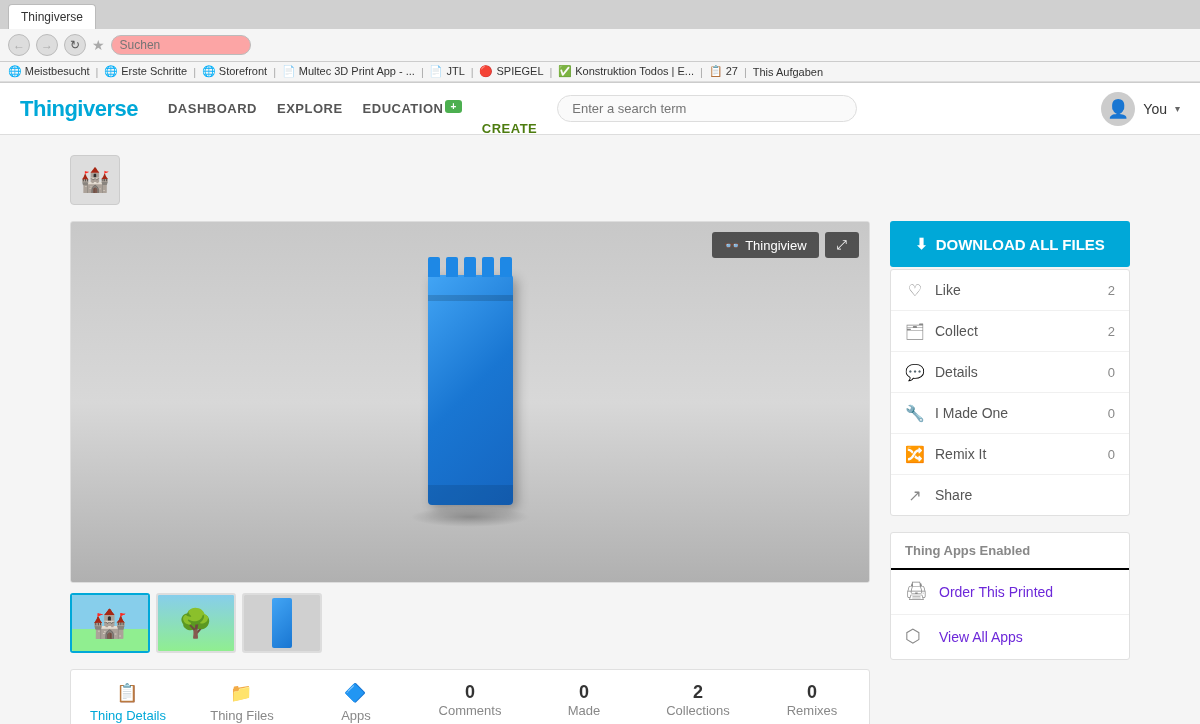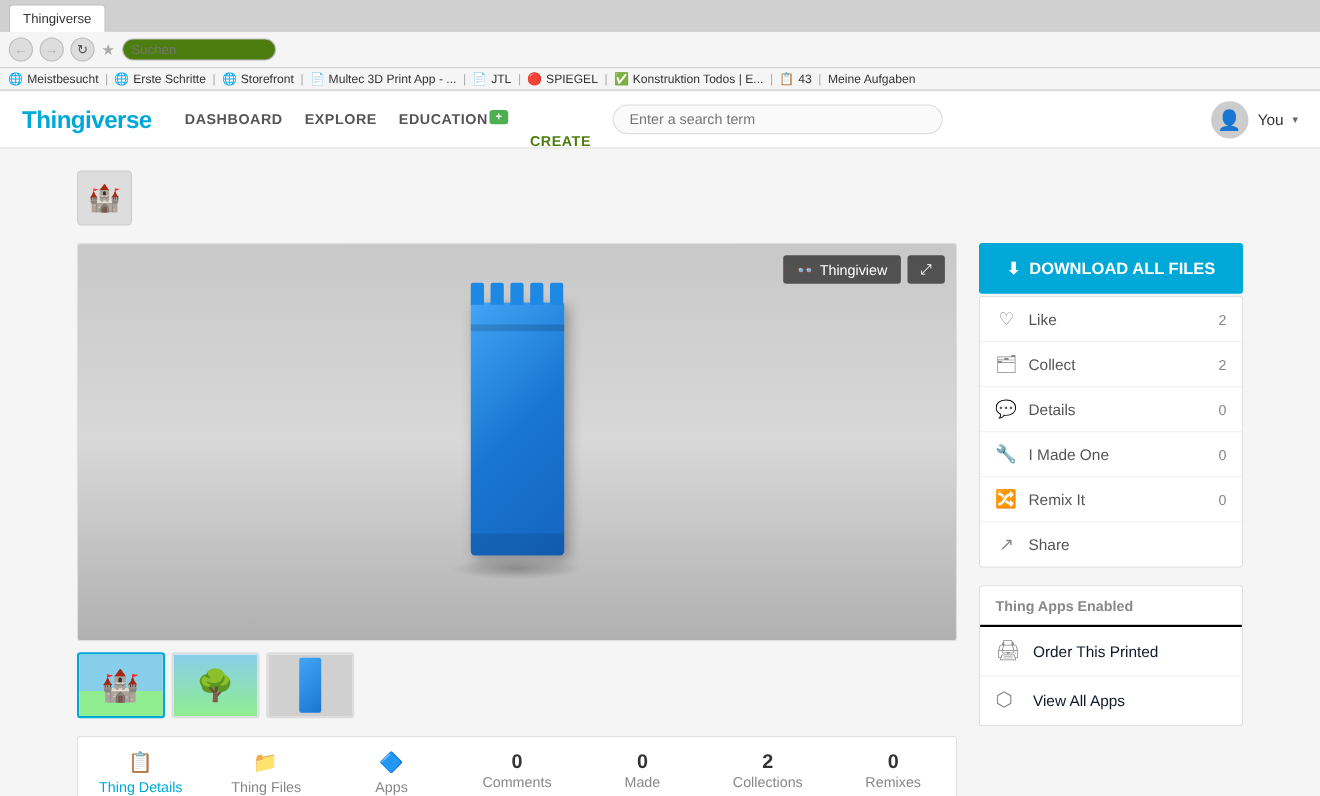--- a/index.html
+++ b/index.html
@@ -11,21 +11,21 @@
     .browser-tab { background: #f5f5f5; padding: 5px 12px; border-radius: 4px 4px 0 0; font-size: 12px; border: 1px solid #bbb; border-bottom: none; }
     .browser-tab.active { background: #fff; }
     .browser-toolbar { background: #f5f5f5; padding: 5px 8px; display: flex; align-items: center; gap: 6px; border-bottom: 1px solid #ccc; }
     .browser-nav-btn { background: #ddd; border: 1px solid #bbb; border-radius: 50%; width: 22px; height: 22px; display: flex; align-items: center; justify-content: center; cursor: pointer; font-size: 12px; color: #555; }
     .browser-nav-btn.disabled { color: #aaa; }
     .browser-address-bar { flex: 1; background: #fff; border: 1px solid #bbb; border-radius: 3px; padding: 3px 8px; font-size: 12px; color: #333; }
     .browser-bookmarks { background: #f5f5f5; padding: 3px 8px; display: flex; align-items: center; gap: 6px; font-size: 11px; border-bottom: 1px solid #ddd; overflow: hidden; }
     .bookmark-item { white-space: nowrap; color: #333; cursor: pointer; display: flex; align-items: center; gap: 2px; }
     .bookmark-separator { color: #aaa; }
     .star-btn { color: #aaa; font-size: 14px; }
-    .browser-search { background: #4d7c0f; border: 1px solid #bbb; border-radius: 12px; padding: 2px 8px; font-size: 12px; width: 140px; }
+    .browser-search { background: #fca5a5; border: 1px solid #bbb; border-radius: 12px; padding: 2px 8px; font-size: 12px; width: 140px; }
 
     
     .thingiverse-header { background: #fff; border-bottom: 1px solid #ddd; padding: 0 20px; display: flex; align-items: center; gap: 20px; height: 52px; }
     .logo { color: #00a8d8; font-size: 22px; font-weight: bold; letter-spacing: -0.5px; }
     .nav-links { display: flex; align-items: center; gap: 20px; margin-left: 10px; }
     .nav-link { color: #555; font-size: 13px; font-weight: 600; text-decoration: none; cursor: pointer; letter-spacing: 0.5px; }
     .nav-link.create { color: #4d7c0f; margin-top: 40px; }
     .education-badge { background: #4caf50; color: #fff; font-size: 10px; padding: 1px 5px; border-radius: 3px; margin-left: 2px; vertical-align: top; }
     .header-search { flex: 1; max-width: 300px; }
     .header-search input { width: 100%; border: 1px solid #ddd; border-radius: 20px; padding: 5px 14px; font-size: 13px; color: #aaa; background: #fafafa; }
@@ -74,21 +74,21 @@
     .action-icon { width: 20px; height: 20px; margin-right: 10px; color: #888; font-size: 16px; display: flex; align-items: center; justify-content: center; }
     .action-label { flex: 1; color: #555; font-size: 14px; }
     .action-count { color: #888; font-size: 13px; }
 
     
     .apps-section { background: #fff; border: 1px solid #e0e0e0; border-radius: 3px; overflow: hidden; }
     .apps-header { padding: 10px 14px; font-size: 13px; color: #888; font-weight: 600; border-bottom: 2px solid #000000; }
     .app-item { display: flex; align-items: center; padding: 10px 14px; border-bottom: 1px solid #f0f0f0; cursor: pointer; }
     .app-item:last-child { border-bottom: none; }
     .app-icon { width: 24px; height: 24px; margin-right: 10px; color: #888; font-size: 18px; }
-    .app-label { color: #0f172a; font-size: 14px; }
+    .app-label { color: #6d28d9; font-size: 14px; }
 
     
     .bottom-tabs { background: #fff; border: 1px solid #e0e0e0; border-radius: 3px 3px 0 0; display: flex; margin-bottom: 0; margin-top: 16px; }
     .bottom-tab { flex: 1; padding: 12px 8px 8px; text-align: center; cursor: pointer; border-bottom: 3px solid transparent; color: #888; font-size: 13px; }
     .bottom-tab.active { border-bottom-color: #00a8d8; color: #00a8d8; }
     .tab-icon { font-size: 18px; margin-bottom: 4px; }
     .tab-count { font-size: 18px; font-weight: bold; color: #333; }
   </style>
 </head>
 <body>
@@ -112,23 +112,23 @@
     <span class="bookmark-item">🌐 Storefront</span>
     <span class="bookmark-separator">|</span>
     <span class="bookmark-item">📄 Multec 3D Print App - ...</span>
     <span class="bookmark-separator">|</span>
     <span class="bookmark-item">📄 JTL</span>
     <span class="bookmark-separator">|</span>
     <span class="bookmark-item">🔴 SPIEGEL</span>
     <span class="bookmark-separator">|</span>
     <span class="bookmark-item">✅ Konstruktion Todos | E...</span>
     <span class="bookmark-separator">|</span>
-    <span class="bookmark-item">📋 43</span>
-    <span class="bookmark-separator">|</span>
-    <span class="bookmark-item">Meine Aufgaben</span>
+    <span class="bookmark-item">📋 27</span>
+    <span class="bookmark-separator">|</span>
+    <span class="bookmark-item">This Aufgaben</span>
   </div>
 </div>
 
 <div class="thingiverse-header">
   <span class="logo">Thingiverse</span>
   <div class="nav-links">
     <span class="nav-link">DASHBOARD</span>
     <span class="nav-link">EXPLORE</span>
     <span class="nav-link">
       <span>EDUCATION</span><span class="education-badge">+</span>

